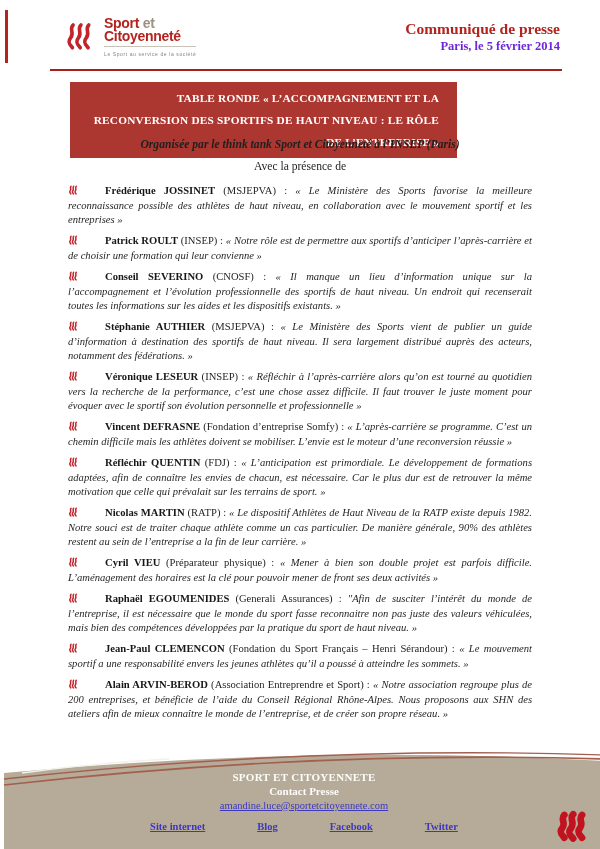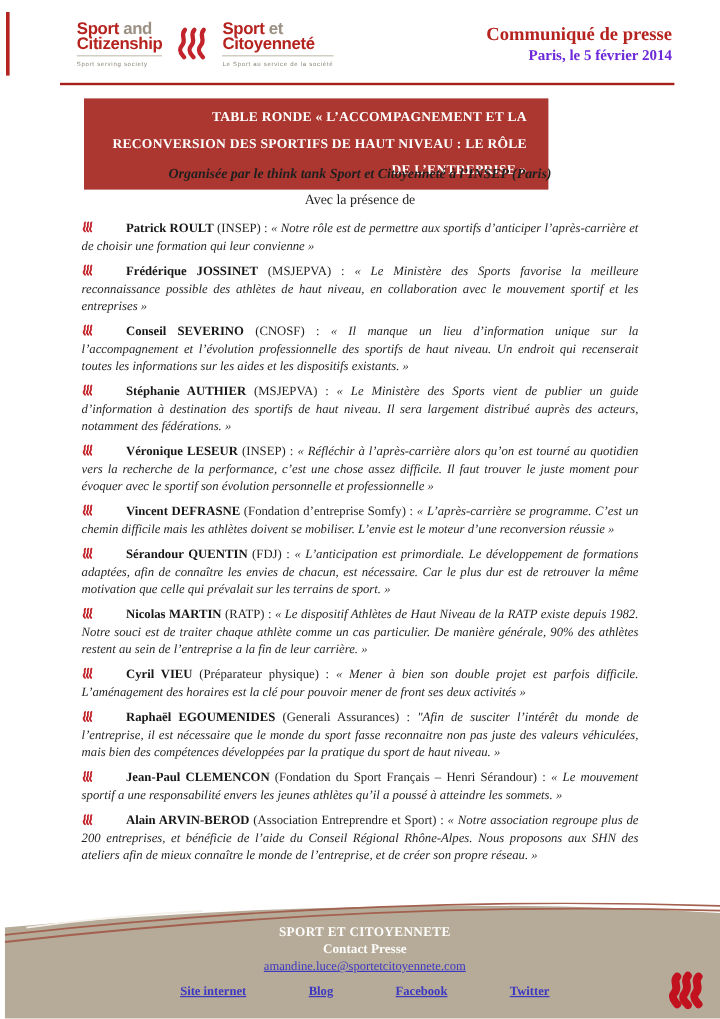--- a/index.html
+++ b/index.html
@@ -56,26 +56,20 @@
 </style>
 </head>
 <body>
 
 <div class="page">
 
   <div class="edge-strip"></div>
 
   <div class="header">
     <div class="logos">
-      <div class="wordmark">
-        <div><span class="red">Sport</span>
-             <span class="gray">and</span></div>
-        <div class="red">Citizenship</div>
-        <div class="wm-tag">Sport serving society</div>
-      </div>
       <span>
         <svg class="flame-svg" width="30" height="38" viewBox="0 0 46 42">
           <g fill="none" stroke="#c3242b" stroke-width="5.5" stroke-linecap="round">
             <path d="M14 4 C 7 11, 17 16, 10 24 C 4 31, 11 36, 13 39"></path>
             <path d="M26 4 C 19 11, 29 16, 22 24 C 16 31, 23 36, 25 39"></path>
             <path d="M38 4 C 31 11, 41 16, 34 24 C 28 31, 35 36, 37 39"></path>
           </g>
         </svg>
       </span>
       <div class="wordmark">
@@ -97,36 +91,36 @@
   <p class="organizer">Organisée par le think tank Sport et Citoyenneté à l’INSEP (Paris)</p>
   <p class="presence">Avec la présence de</p>
 
   <div class="speakers" id="speakers-list">
     <p class="entry"><span class="bullet"><svg width="10" height="10" viewBox="0 0 46 42">
             <g fill="none" stroke="#c3242b" stroke-width="7" stroke-linecap="round">
               <path d="M14 4 C 7 11, 17 16, 10 24 C 4 31, 11 36, 13 39"></path>
               <path d="M26 4 C 19 11, 29 16, 22 24 C 16 31, 23 36, 25 39"></path>
               <path d="M38 4 C 31 11, 41 16, 34 24 C 28 31, 35 36, 37 39"></path>
             </g>
+          </svg></span><span class="tab"></span><b class="sp-name">Frédérique JOSSINET</b><span class="sp-org"> (MSJEPVA) : </span><i class="sp-quote">« Le Ministère des Sports favorise la meilleure reconnaissance possible des athlètes de haut niveau, en collaboration avec le mouvement sportif et les entreprises »</i></p>
+
+    <p class="entry"><span class="bullet"><svg width="10" height="10" viewBox="0 0 46 42">
+            <g fill="none" stroke="#c3242b" stroke-width="7" stroke-linecap="round">
+              <path d="M14 4 C 7 11, 17 16, 10 24 C 4 31, 11 36, 13 39"></path>
+              <path d="M26 4 C 19 11, 29 16, 22 24 C 16 31, 23 36, 25 39"></path>
+              <path d="M38 4 C 31 11, 41 16, 34 24 C 28 31, 35 36, 37 39"></path>
+            </g>
           </svg></span><span class="tab"></span><b class="sp-name">Patrick ROULT</b><span class="sp-org"> (INSEP) : </span><i class="sp-quote">« Notre rôle est de permettre aux sportifs d’anticiper l’après-carrière et de choisir une formation qui leur convienne »</i></p>
 
     <p class="entry"><span class="bullet"><svg width="10" height="10" viewBox="0 0 46 42">
             <g fill="none" stroke="#c3242b" stroke-width="7" stroke-linecap="round">
               <path d="M14 4 C 7 11, 17 16, 10 24 C 4 31, 11 36, 13 39"></path>
               <path d="M26 4 C 19 11, 29 16, 22 24 C 16 31, 23 36, 25 39"></path>
               <path d="M38 4 C 31 11, 41 16, 34 24 C 28 31, 35 36, 37 39"></path>
             </g>
-          </svg></span><span class="tab"></span><b class="sp-name">Frédérique JOSSINET</b><span class="sp-org"> (MSJEPVA) : </span><i class="sp-quote">« Le Ministère des Sports favorise la meilleure reconnaissance possible des athlètes de haut niveau, en collaboration avec le mouvement sportif et les entreprises »</i></p>
-
-    <p class="entry"><span class="bullet"><svg width="10" height="10" viewBox="0 0 46 42">
-            <g fill="none" stroke="#c3242b" stroke-width="7" stroke-linecap="round">
-              <path d="M14 4 C 7 11, 17 16, 10 24 C 4 31, 11 36, 13 39"></path>
-              <path d="M26 4 C 19 11, 29 16, 22 24 C 16 31, 23 36, 25 39"></path>
-              <path d="M38 4 C 31 11, 41 16, 34 24 C 28 31, 35 36, 37 39"></path>
-            </g>
           </svg></span><span class="tab"></span><b class="sp-name">Conseil SEVERINO</b><span class="sp-org"> (CNOSF) : </span><i class="sp-quote">« Il manque un lieu d’information unique sur la l’accompagnement et l’évolution professionnelle des sportifs de haut niveau. Un endroit qui recenserait toutes les informations sur les aides et les dispositifs existants. »</i></p>
 
     <p class="entry"><span class="bullet"><svg width="10" height="10" viewBox="0 0 46 42">
             <g fill="none" stroke="#c3242b" stroke-width="7" stroke-linecap="round">
               <path d="M14 4 C 7 11, 17 16, 10 24 C 4 31, 11 36, 13 39"></path>
               <path d="M26 4 C 19 11, 29 16, 22 24 C 16 31, 23 36, 25 39"></path>
               <path d="M38 4 C 31 11, 41 16, 34 24 C 28 31, 35 36, 37 39"></path>
             </g>
           </svg></span><span class="tab"></span><b class="sp-name">Stéphanie AUTHIER</b><span class="sp-org"> (MSJEPVA) : </span><i class="sp-quote">« Le Ministère des Sports vient de publier un guide d’information à destination des sportifs de haut niveau. Il sera largement distribué auprès des acteurs, notamment des fédérations. »</i></p>
 
@@ -145,21 +139,21 @@
               <path d="M38 4 C 31 11, 41 16, 34 24 C 28 31, 35 36, 37 39"></path>
             </g>
           </svg></span><span class="tab"></span><b class="sp-name">Vincent DEFRASNE</b><span class="sp-org"> (Fondation d’entreprise Somfy) : </span><i class="sp-quote">« L’après-carrière se programme. C’est un chemin difficile mais les athlètes doivent se mobiliser. L’envie est le moteur d’une reconversion réussie »</i></p>
 
     <p class="entry"><span class="bullet"><svg width="10" height="10" viewBox="0 0 46 42">
             <g fill="none" stroke="#c3242b" stroke-width="7" stroke-linecap="round">
               <path d="M14 4 C 7 11, 17 16, 10 24 C 4 31, 11 36, 13 39"></path>
               <path d="M26 4 C 19 11, 29 16, 22 24 C 16 31, 23 36, 25 39"></path>
               <path d="M38 4 C 31 11, 41 16, 34 24 C 28 31, 35 36, 37 39"></path>
             </g>
-          </svg></span><span class="tab"></span><b class="sp-name">Sérandour QUENTIN</b><span class="sp-org"> (FDJ) : </span><i class="sp-quote">« L’anticipation est primordiale. Le développement de formations adaptées, afin de connaître les envies de chacun, est nécessaire. Car le plus dur est de retrouver la même motivation que celle qui prévalait sur les terrains de sport. »</i></p>
+          </svg></span><span class="tab"></span><b class="sp-name">Réfléchir QUENTIN</b><span class="sp-org"> (FDJ) : </span><i class="sp-quote">« L’anticipation est primordiale. Le développement de formations adaptées, afin de connaître les envies de chacun, est nécessaire. Car le plus dur est de retrouver la même motivation que celle qui prévalait sur les terrains de sport. »</i></p>
 
     <p class="entry"><span class="bullet"><svg width="10" height="10" viewBox="0 0 46 42">
             <g fill="none" stroke="#c3242b" stroke-width="7" stroke-linecap="round">
               <path d="M14 4 C 7 11, 17 16, 10 24 C 4 31, 11 36, 13 39"></path>
               <path d="M26 4 C 19 11, 29 16, 22 24 C 16 31, 23 36, 25 39"></path>
               <path d="M38 4 C 31 11, 41 16, 34 24 C 28 31, 35 36, 37 39"></path>
             </g>
           </svg></span><span class="tab"></span><b class="sp-name">Nicolas MARTIN</b><span class="sp-org"> (RATP) : </span><i class="sp-quote">« Le dispositif Athlètes de Haut Niveau de la RATP existe depuis 1982. Notre souci est de traiter chaque athlète comme un cas particulier. De manière générale, 90% des athlètes restent au sein de l’entreprise a la fin de leur carrière. »</i></p>
 
     <p class="entry"><span class="bullet"><svg width="10" height="10" viewBox="0 0 46 42">

